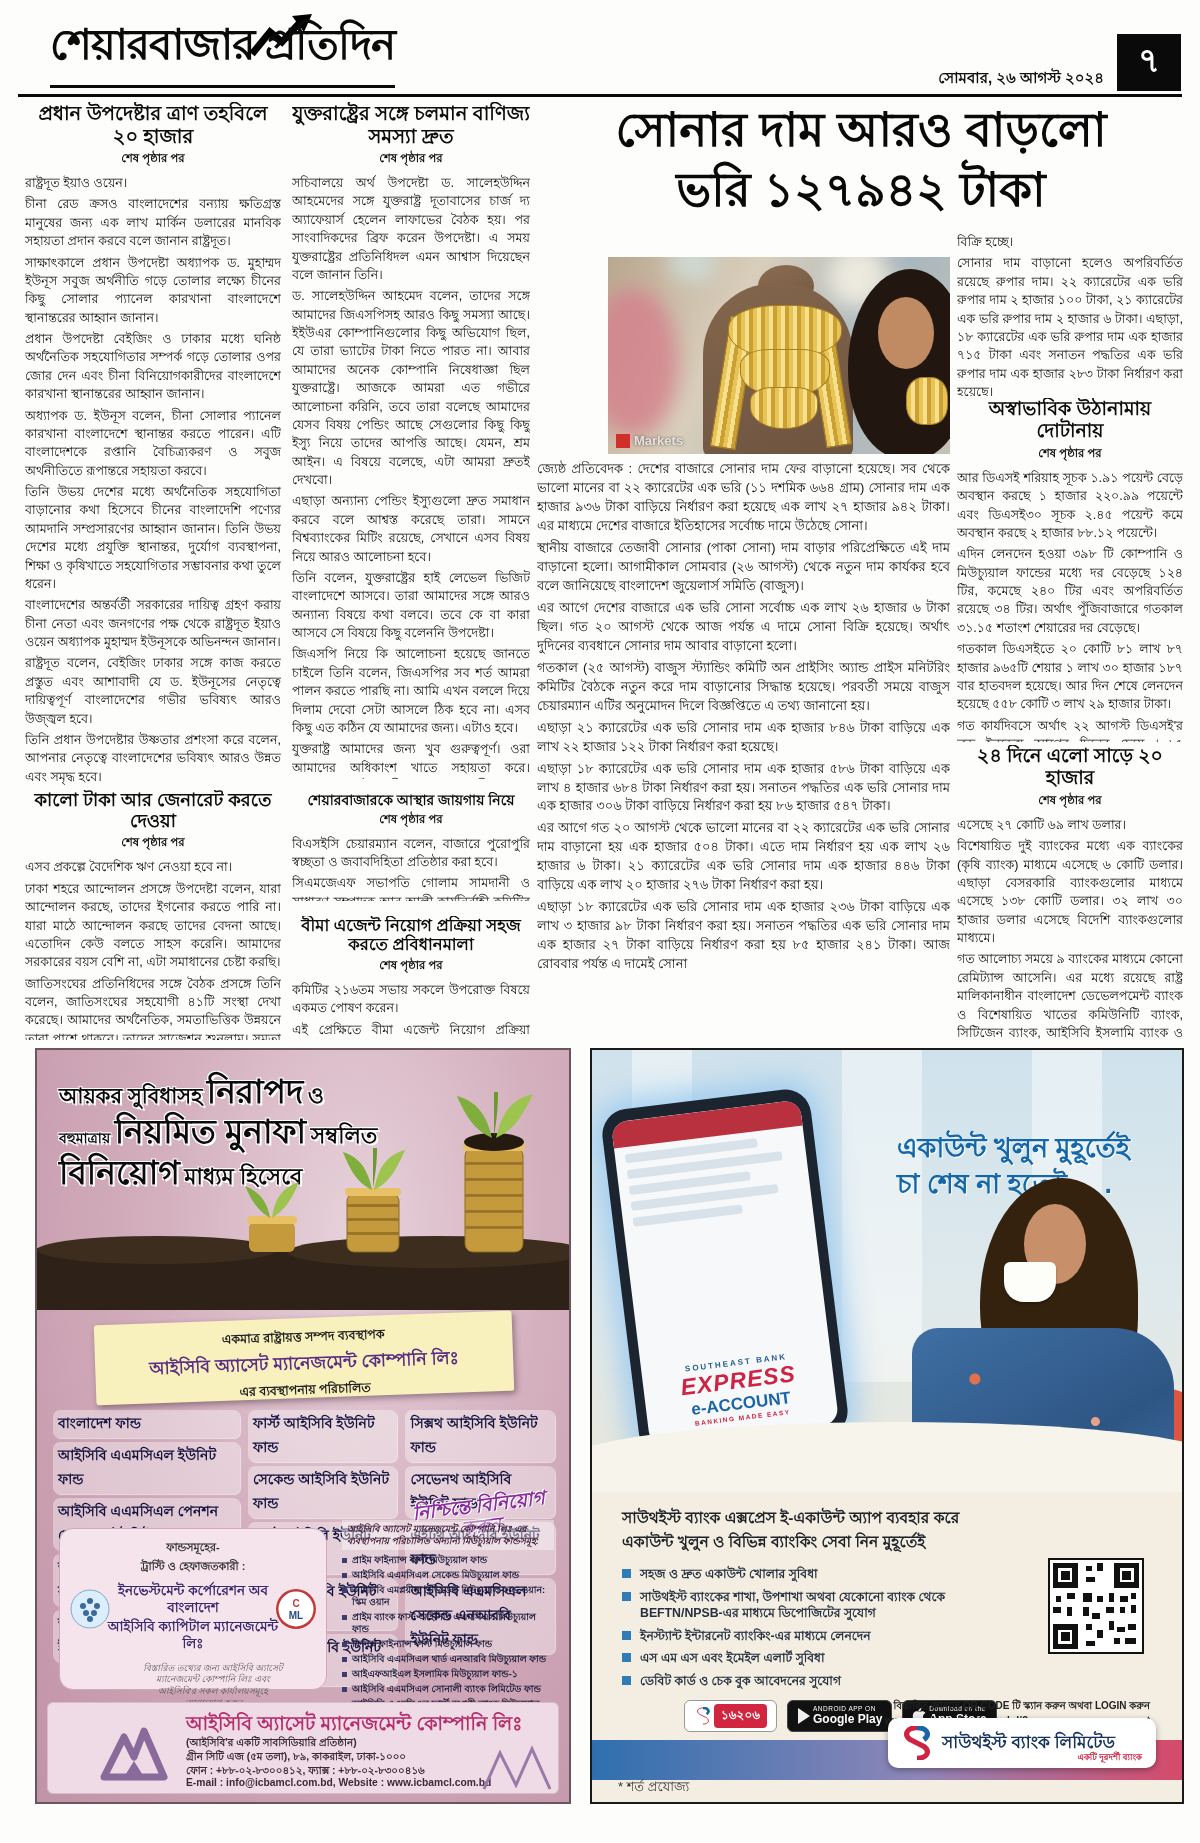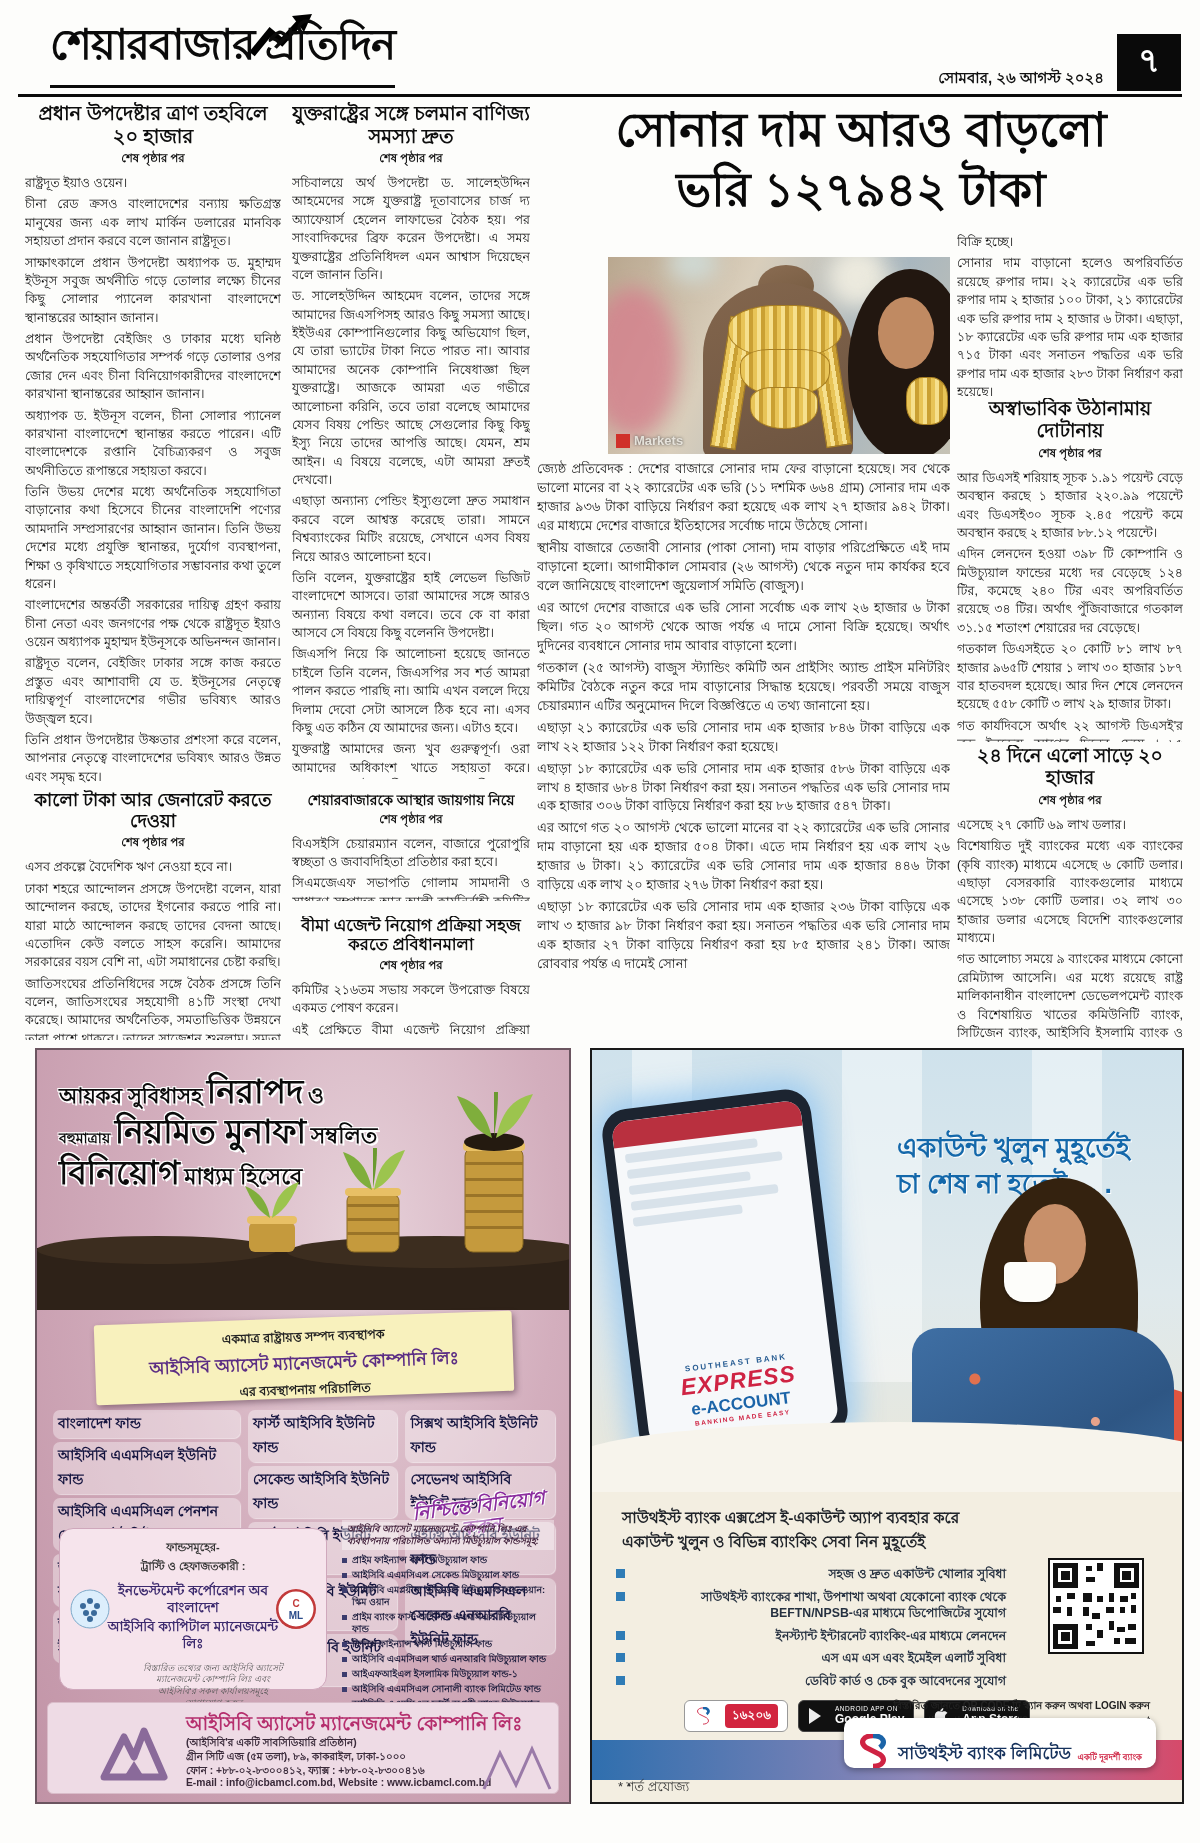--- a/index.html
+++ b/index.html
@@ -101,37 +101,37 @@
         box-shadow:0 2px 3px rgba(0,0,0,.25);}
   .dress{position:absolute;right:0px;top:150px;width:262px;height:170px;border-radius:26px 60px 10px 10px;
         background:radial-gradient(circle at 24% 30%,#e0714f 0 5px,transparent 6px),
                    radial-gradient(circle at 70% 55%,#e7a28a 0 4px,transparent 5px),
                    radial-gradient(circle at 48% 75%,#d86a50 0 4px,transparent 5px),
                    linear-gradient(150deg,#3f6fa4,#2e5684 65%,#3b6b9d);}
   .chair{position:absolute;right:-30px;top:210px;width:90px;height:130px;background:#e05540;border-radius:40px;}
   .tbl{position:absolute;left:-20px;bottom:-4px;width:110%;height:74px;background:#f7f4ec;border-radius:100% 100% 0 0;}
   .seb-panel{position:absolute;left:0;top:442px;width:100%;height:310px;background:#f3eee1;}
   .seb-panel .h{position:absolute;left:30px;top:14px;width:360px;font-size:15.5px;font-weight:900;color:#20242a;line-height:1.55;}
-  .seb-bullets{position:absolute;left:24px;top:74px;width:390px;text-align:right;}
+  .seb-bullets{position:absolute;left:30px;top:74px;width:390px;}
   .seb-bullet{font-size:12.3px;font-weight:bold;color:#253040;margin:0 0 6px;padding-left:18px;position:relative;line-height:1.35;}
   .seb-bullet::before{content:"";position:absolute;left:0;top:3px;width:9px;height:9px;background:#2f7cb6;}
   .qr{position:absolute;right:38px;top:66px;width:92px;height:92px;background:#fff;border:2px solid #111;}
   .badges{position:absolute;left:92px;top:208px;display:flex;gap:10px;align-items:center;}
-  .badge{height:32px;border-radius:6px;display:flex;align-items:center;gap:13px;padding:0 9px;box-sizing:border-box;}
+  .badge{height:32px;border-radius:6px;display:flex;align-items:center;gap:2px;padding:0 9px;box-sizing:border-box;}
   .badge.sb{background:#fff;border:1px solid #999;}
   .badge.dark{background:#111;color:#fff;border:1px solid #444;}
   .badge .two{display:flex;flex-direction:column;line-height:1.05;}
   .badge .tiny{font-size:6.5px;letter-spacing:.5px;}
   .badge .big{font-size:12px;font-weight:bold;}
   .sbpill{background:#d2253f;color:#fff;font-size:12px;font-weight:900;border-radius:4px;padding:2px 7px;}
   .qr-note{position:absolute;right:32px;top:206px;width:290px;text-align:right;font-size:10px;font-weight:bold;color:#222;line-height:1.5;}
   .seb-band{position:absolute;left:0;bottom:22px;width:100%;height:40px;
         background:linear-gradient(90deg,#2f6fae,#8e86b8 55%,#d64a6a);}
-  .seb-logobox{position:absolute;right:26px;bottom:34px;width:312px;height:50px;background:#fff;border-radius:10px;
-        box-shadow:0 2px 6px rgba(0,0,0,.35);display:flex;align-items:flex-end;padding:0 12px;box-sizing:border-box;gap:8px;}
+  .seb-logobox{position:absolute;right:26px;bottom:34px;width:268px;height:50px;background:#fff;border-radius:10px;
+        box-shadow:0 2px 6px rgba(0,0,0,.35);display:flex;align-items:center;padding:0 12px;box-sizing:border-box;gap:8px;}
   .seb-logobox .nm{font-size:17px;font-weight:900;color:#16325c;}
   .seb-logobox .tg{position:absolute;right:14px;bottom:3px;font-size:8.5px;font-weight:bold;color:#cf2343;}
   .terms{position:absolute;left:26px;bottom:4px;font-size:13px;font-weight:normal;color:#333;}
 </style>
 </head>
 <body>
 
 <div class="page">
 
   <div class="mast-logo">

